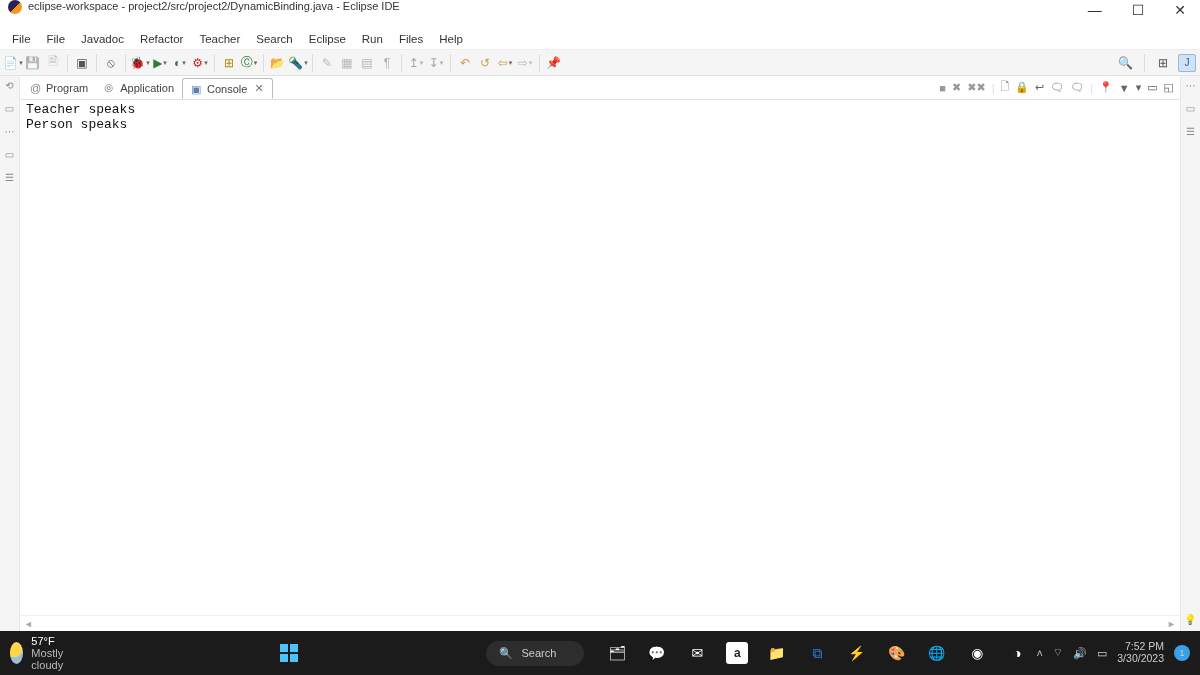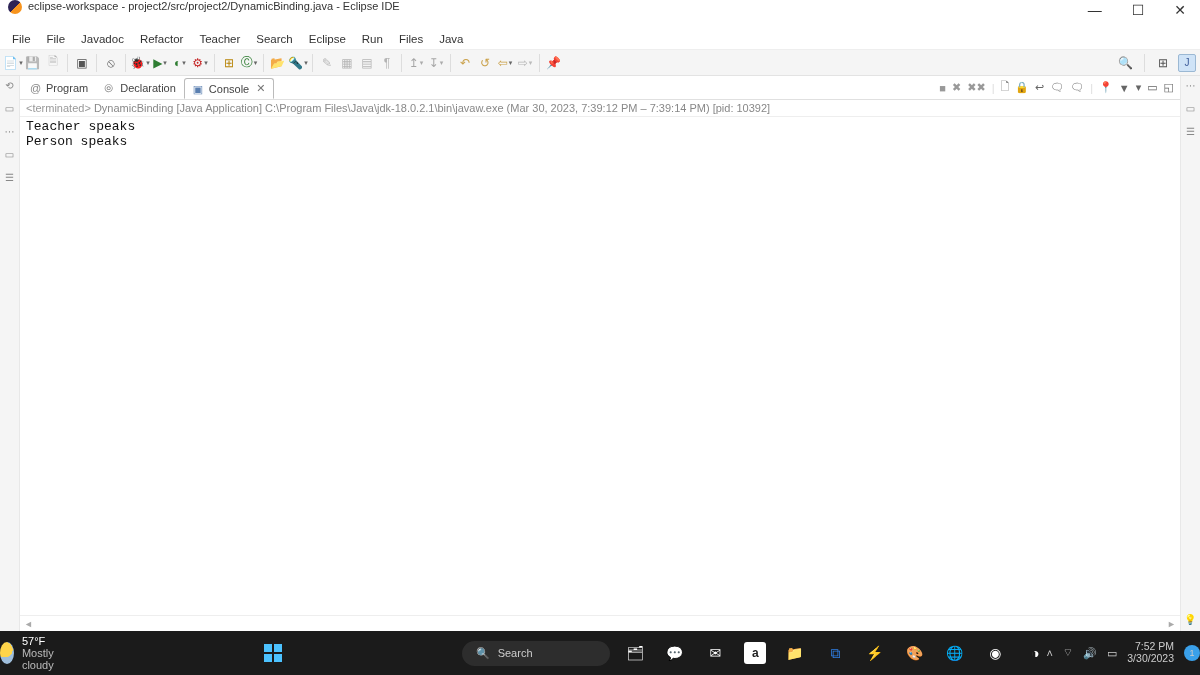--- a/index.html
+++ b/index.html
@@ -20,21 +20,21 @@
 .center { flex: 1; display: flex; flex-direction: column; }
 .tabbar { height: 24px; display: flex; align-items: center; border-bottom: 1px solid #e0e0e0; font-size: 11px; padding-left: 2px; }
 .tab { display: flex; align-items: center; gap: 4px; padding: 3px 8px; color: #444; }
 .tab.active { background: #fff; border: 1px solid #bbb; border-bottom: 1px solid #fff; position: relative; top: 1px; border-radius: 3px 3px 0 0; }
 .tab .ticon { width: 12px; height: 12px; display: inline-block; }
 .tabbar .rtools { margin-left: auto; display: flex; gap: 6px; align-items: center; padding-right: 6px; color: #666; font-size: 11px; }
 .termline { font-size: 11px; color: #888; padding: 2px 6px; border-bottom: 1px solid #eee; }
 .termline .tl1 { color: #999; }
 .console-out { flex: 1; font-family: Consolas, "Courier New", monospace; font-size: 13px; color: #111; padding: 2px 6px; white-space: pre; overflow: auto; position: relative; }
 .scrollbar-h { height: 16px; border-top: 1px solid #eee; display: flex; align-items: center; justify-content: space-between; padding: 0 4px; color: #aaa; font-size: 9px; }
-.taskbar { height: 44px; background: #1b1b1b; display: flex; align-items: center; color: #fff; font-size: 11px; padding: 0 0; gap: 0; }
+.taskbar { height: 44px; background: #1b1b1b; display: flex; align-items: center; color: #fff; font-size: 11px; padding: 0 10px; gap: 8px; }
 .taskbar .weather { display: flex; align-items: center; gap: 8px; }
 .taskbar .wicon { width: 22px; height: 22px; border-radius: 50%; background: radial-gradient(circle at 35% 35%, #ffd54a 45%, transparent 46%), #9fbedb; }
 .taskbar .search { display: flex; align-items: center; gap: 8px; background: #2d2d2d; border-radius: 18px; padding: 6px 14px; margin-left: 180px; width: 210px; color: #ccc; }
 .taskbar .tray { margin-left: auto; display: flex; align-items: center; gap: 10px; color: #ccc; }
 .taskbar .tray .dt { text-align: right; line-height: 1.1; font-size: 10.5px; }
 .taskbar .appicons { display: flex; gap: 18px; margin-left: 14px; align-items: center; }
 .taskbar .appicons span { width: 22px; height: 22px; display: flex; align-items: center; justify-content: center; font-size: 14px; }
 .right-tool { margin-left: auto; display:flex; gap:6px; align-items:center; }
 </style>
 </head>
@@ -53,21 +53,21 @@
 <div class="menubar">
   <div>File</div>
   <div>File</div>
   <div>Javadoc</div>
   <div>Refactor</div>
   <div>Teacher</div>
   <div>Search</div>
   <div>Eclipse</div>
   <div>Run</div>
   <div>Files</div>
-  <div>Java</div>
+  <div>Help</div>
 </div>
 
 <div class="toolbar">
   <span class="tb drop">📄</span>
   <span class="tb" style="opacity:.4">💾</span>
   <span class="tb" style="opacity:.4">🗎</span>
   <span class="sep"></span>
   <span class="tb">▣</span>
   <span class="sep"></span>
   <span class="tb">⦸</span>
@@ -115,21 +115,21 @@
   </div>
 
   <div class="center">
     <div class="tabbar">
       <div class="tab">
         <span class="ticon" style="color:#888">@</span>
         <span>Program</span>
       </div>
       <div class="tab">
         <span class="ticon" style="color:#888">⦾</span>
-        <span>Declaration</span>
+        <span>Application</span>
       </div>
       <div class="tab active">
         <span class="ticon" style="color:#5a7fb0">▣</span>
         <span>Console</span>
         <span style="color:#777;margin-left:3px">✕</span>
       </div>
       <div class="rtools">
         <span style="color:#999">■</span>
         <span style="color:#999">✖</span>
         <span style="color:#999">✖✖</span>
@@ -140,24 +140,20 @@
         <span>🗨</span>
         <span>🗨</span>
         <span style="color:#ddd">|</span>
         <span>📍</span>
         <span>▼</span>
         <span>▾</span>
         <span>▭</span>
         <span>◱</span>
       </div>
     </div>
-    <div class="termline">
-      <span class="tl1">&lt;terminated&gt;</span>
-      <span>DynamicBinding [Java Application] C:\Program Files\Java\jdk-18.0.2.1\bin\javaw.exe  (Mar 30, 2023, 7:39:12 PM – 7:39:14 PM) [pid: 10392]</span>
-    </div>
     <div class="console-out">Teacher speaks
 Person speaks</div>
     <div class="scrollbar-h">
       <span>◄</span>
       <span>►</span>
     </div>
   </div>
 
   <div class="rgutter">
     <span>⋯</span>

